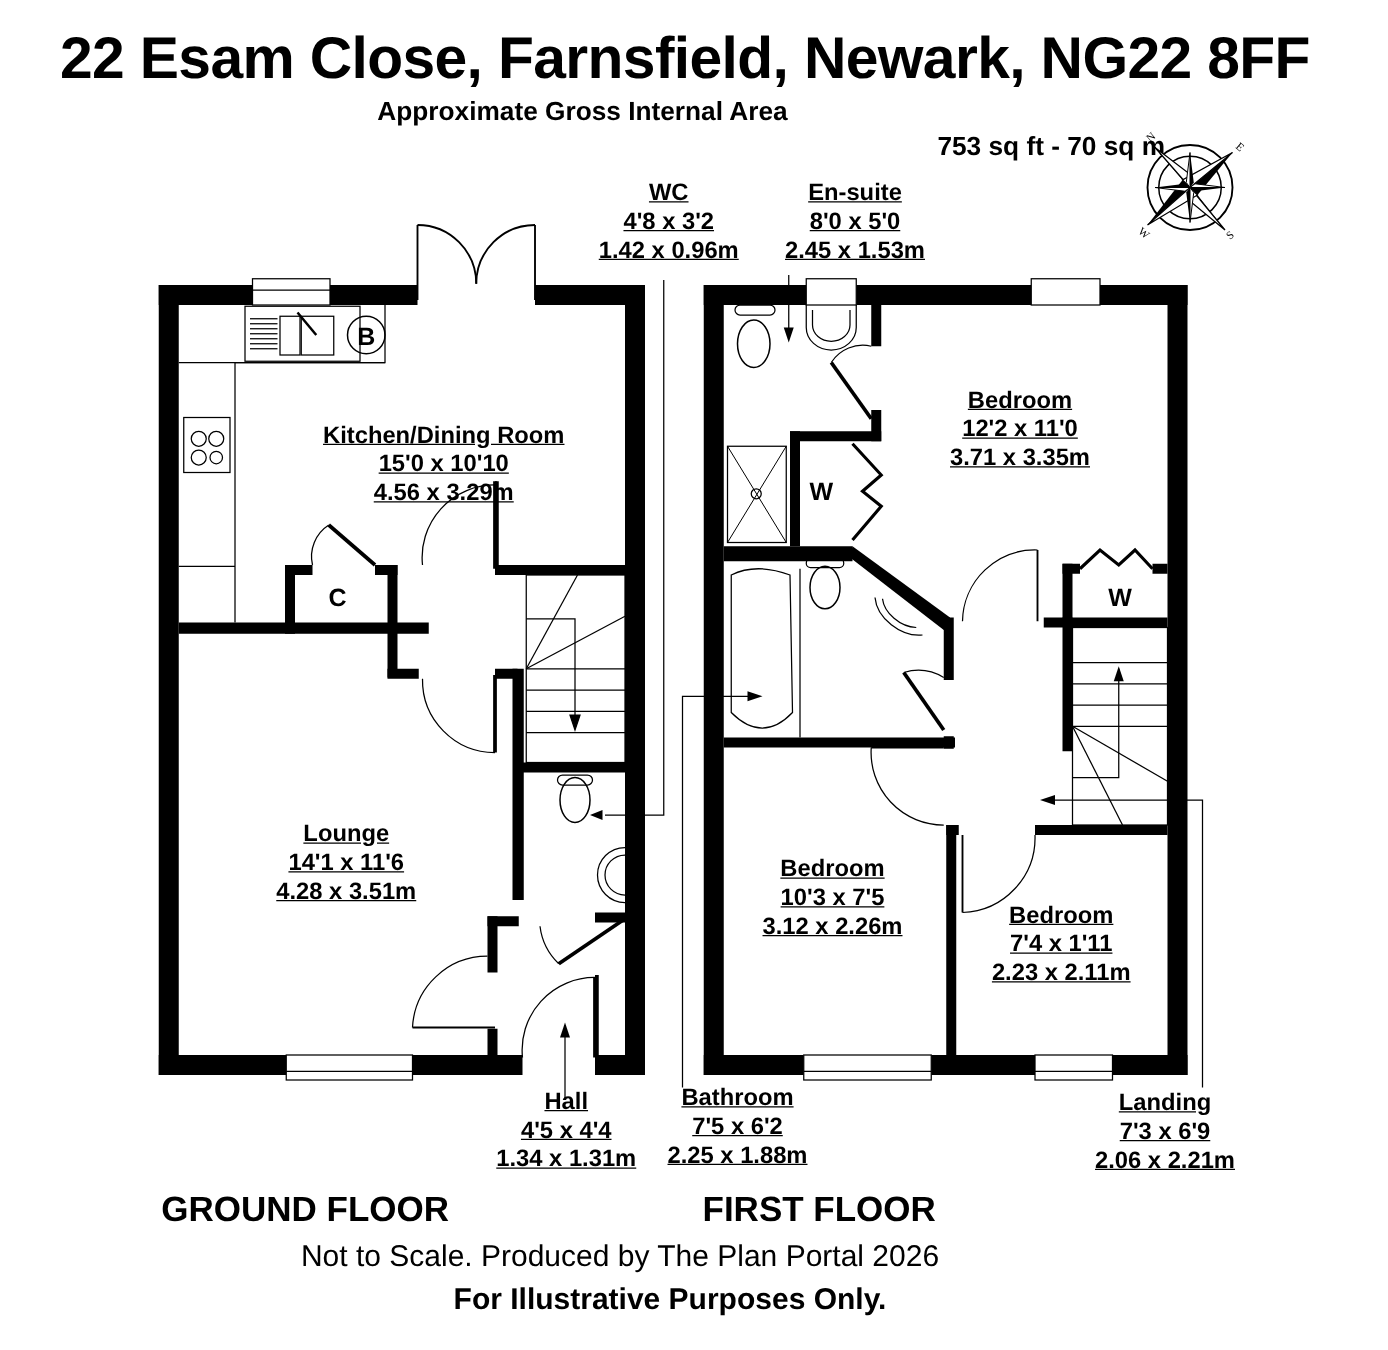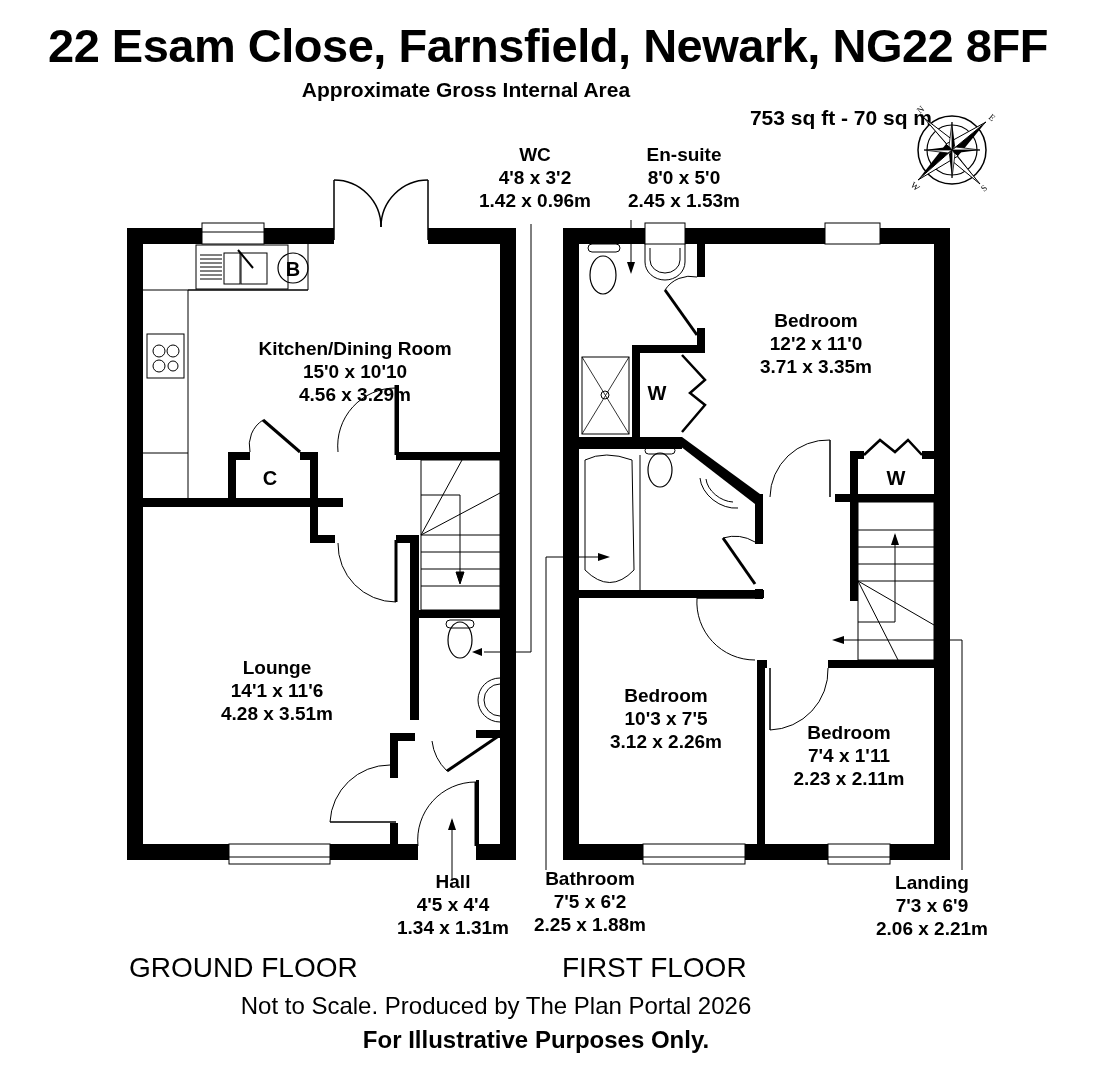--- a/index.html
+++ b/index.html
@@ -1,22 +1,22 @@
 <!DOCTYPE html>
 <html><head>
 <meta charset="utf-8">
 <style>
   html, body { margin: 0; padding: 0; background: #ffffff; }
   body { width: 1110px; height: 1080px; position: relative; overflow: hidden; font-family: "Liberation Sans", sans-serif; color: #000; }
   .title { position: absolute; left: 0; width: 1110px; top: 18px; font-weight: bold; font-size: 47px; letter-spacing: -0.5px; line-height: 56px; margin-left: 48px; }
   .subtitle { position: absolute; left: 0; width: 932px; text-align: center; font-weight: bold; font-size: 21px; line-height: 24px; }
   .plan { position: absolute; left: 0; top: 0; }
   .label { position: absolute; text-align: center; font-weight: bold; font-size: 19px; line-height: 23px; white-space: nowrap; transform: translateX(-50%); }
-  .label div { display: block; }
-  .floor-label { position: absolute; font-weight: normal; font-size: 28px; line-height: 32px; }
+  .label div { display: block; text-decoration: underline; }
+  .floor-label { position: absolute; font-weight: bold; font-size: 28px; line-height: 32px; }
   .footer { position: absolute; left: 0; width: 992px; text-align: center; font-size: 24px; line-height: 30px; }
   .footer.bold { font-weight: bold; }
   .compass { position: absolute; left: 900px; top: 100px; width: 100px; height: 95px; }
 </style>
 </head>
 <body>
 
 <div class="title">22 Esam Close, Farnsfield, Newark, NG22 8FF</div>
 <div class="subtitle" style="top:78px;">Approximate Gross Internal Area</div>
 <div class="subtitle" style="top:106px;text-align:right;">753 sq ft - 70 sq m</div>

